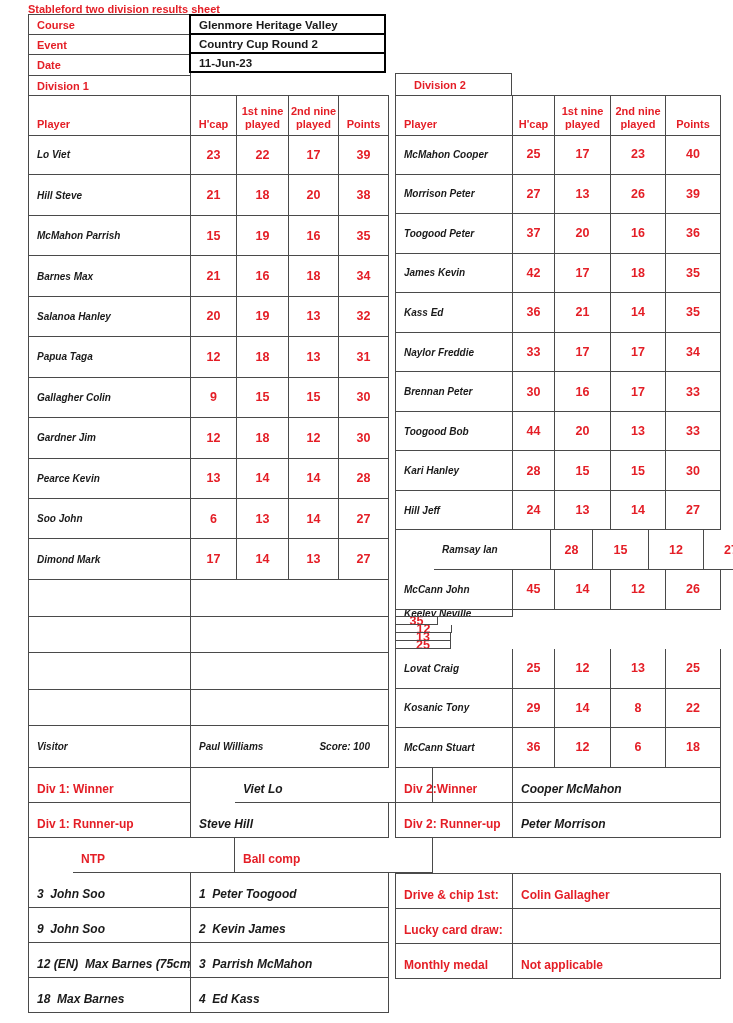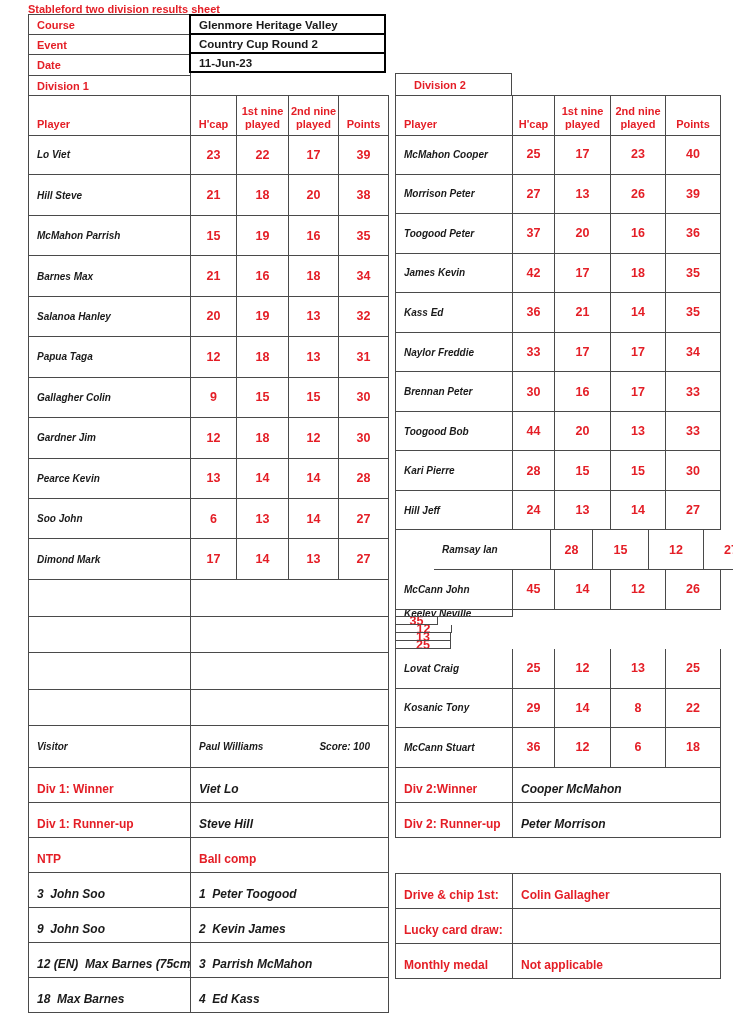--- a/index.html
+++ b/index.html
@@ -195,21 +195,21 @@
   <div class="row" style="height:42px">
     <div class="cell txt name lc0">Visitor</div>
     <div class="cell lw spread">
       <span class="txt name" style="padding-left:8px">Paul Williams</span>
       <span class="txt name" style="padding-left:0">Score: 100</span>
     </div>
   </div>
 </div>
 
 <div class="tbl" style="left:28px;top:768px" id="d1-results">
-    <div class="row" style="height: 35px;">
+    <div class="row" style="height: 35px; gap: 44px;">
       <div class="cell txt bottomalign red lc0">Div 1: Winner</div>
       <div class="cell txt bottomalign name lw">Viet Lo</div>
     </div>
     <div class="row" style="height: 35px;">
       <div class="cell txt bottomalign red lc0">Div 1: Runner-up</div>
       <div class="cell txt bottomalign name lw">Steve Hill</div>
     </div>
     <div class="row" style="height: 35px; justify-content: flex-end;">
       <div class="cell txt bottomalign red lc0">NTP</div>
       <div class="cell txt bottomalign red lw">Ball comp</div>
@@ -295,21 +295,21 @@
       <div class="cell num rc4">33</div>
     </div>
     <div class="row" style="height: 39.56px;">
       <div class="cell txt name rc0">Toogood Bob</div>
       <div class="cell num rc1">44</div>
       <div class="cell num rc2">20</div>
       <div class="cell num rc3">13</div>
       <div class="cell num rc4">33</div>
     </div>
     <div class="row" style="height: 39.56px;">
-      <div class="cell txt name rc0">Kari Pierre</div>
+      <div class="cell txt name rc0">Kari Hanley</div>
       <div class="cell num rc1">28</div>
       <div class="cell num rc2">15</div>
       <div class="cell num rc3">15</div>
       <div class="cell num rc4">30</div>
     </div>
     <div class="row" style="height: 39.56px;">
       <div class="cell txt name rc0">Hill Jeff</div>
       <div class="cell num rc1">24</div>
       <div class="cell num rc2">13</div>
       <div class="cell num rc3">14</div>

